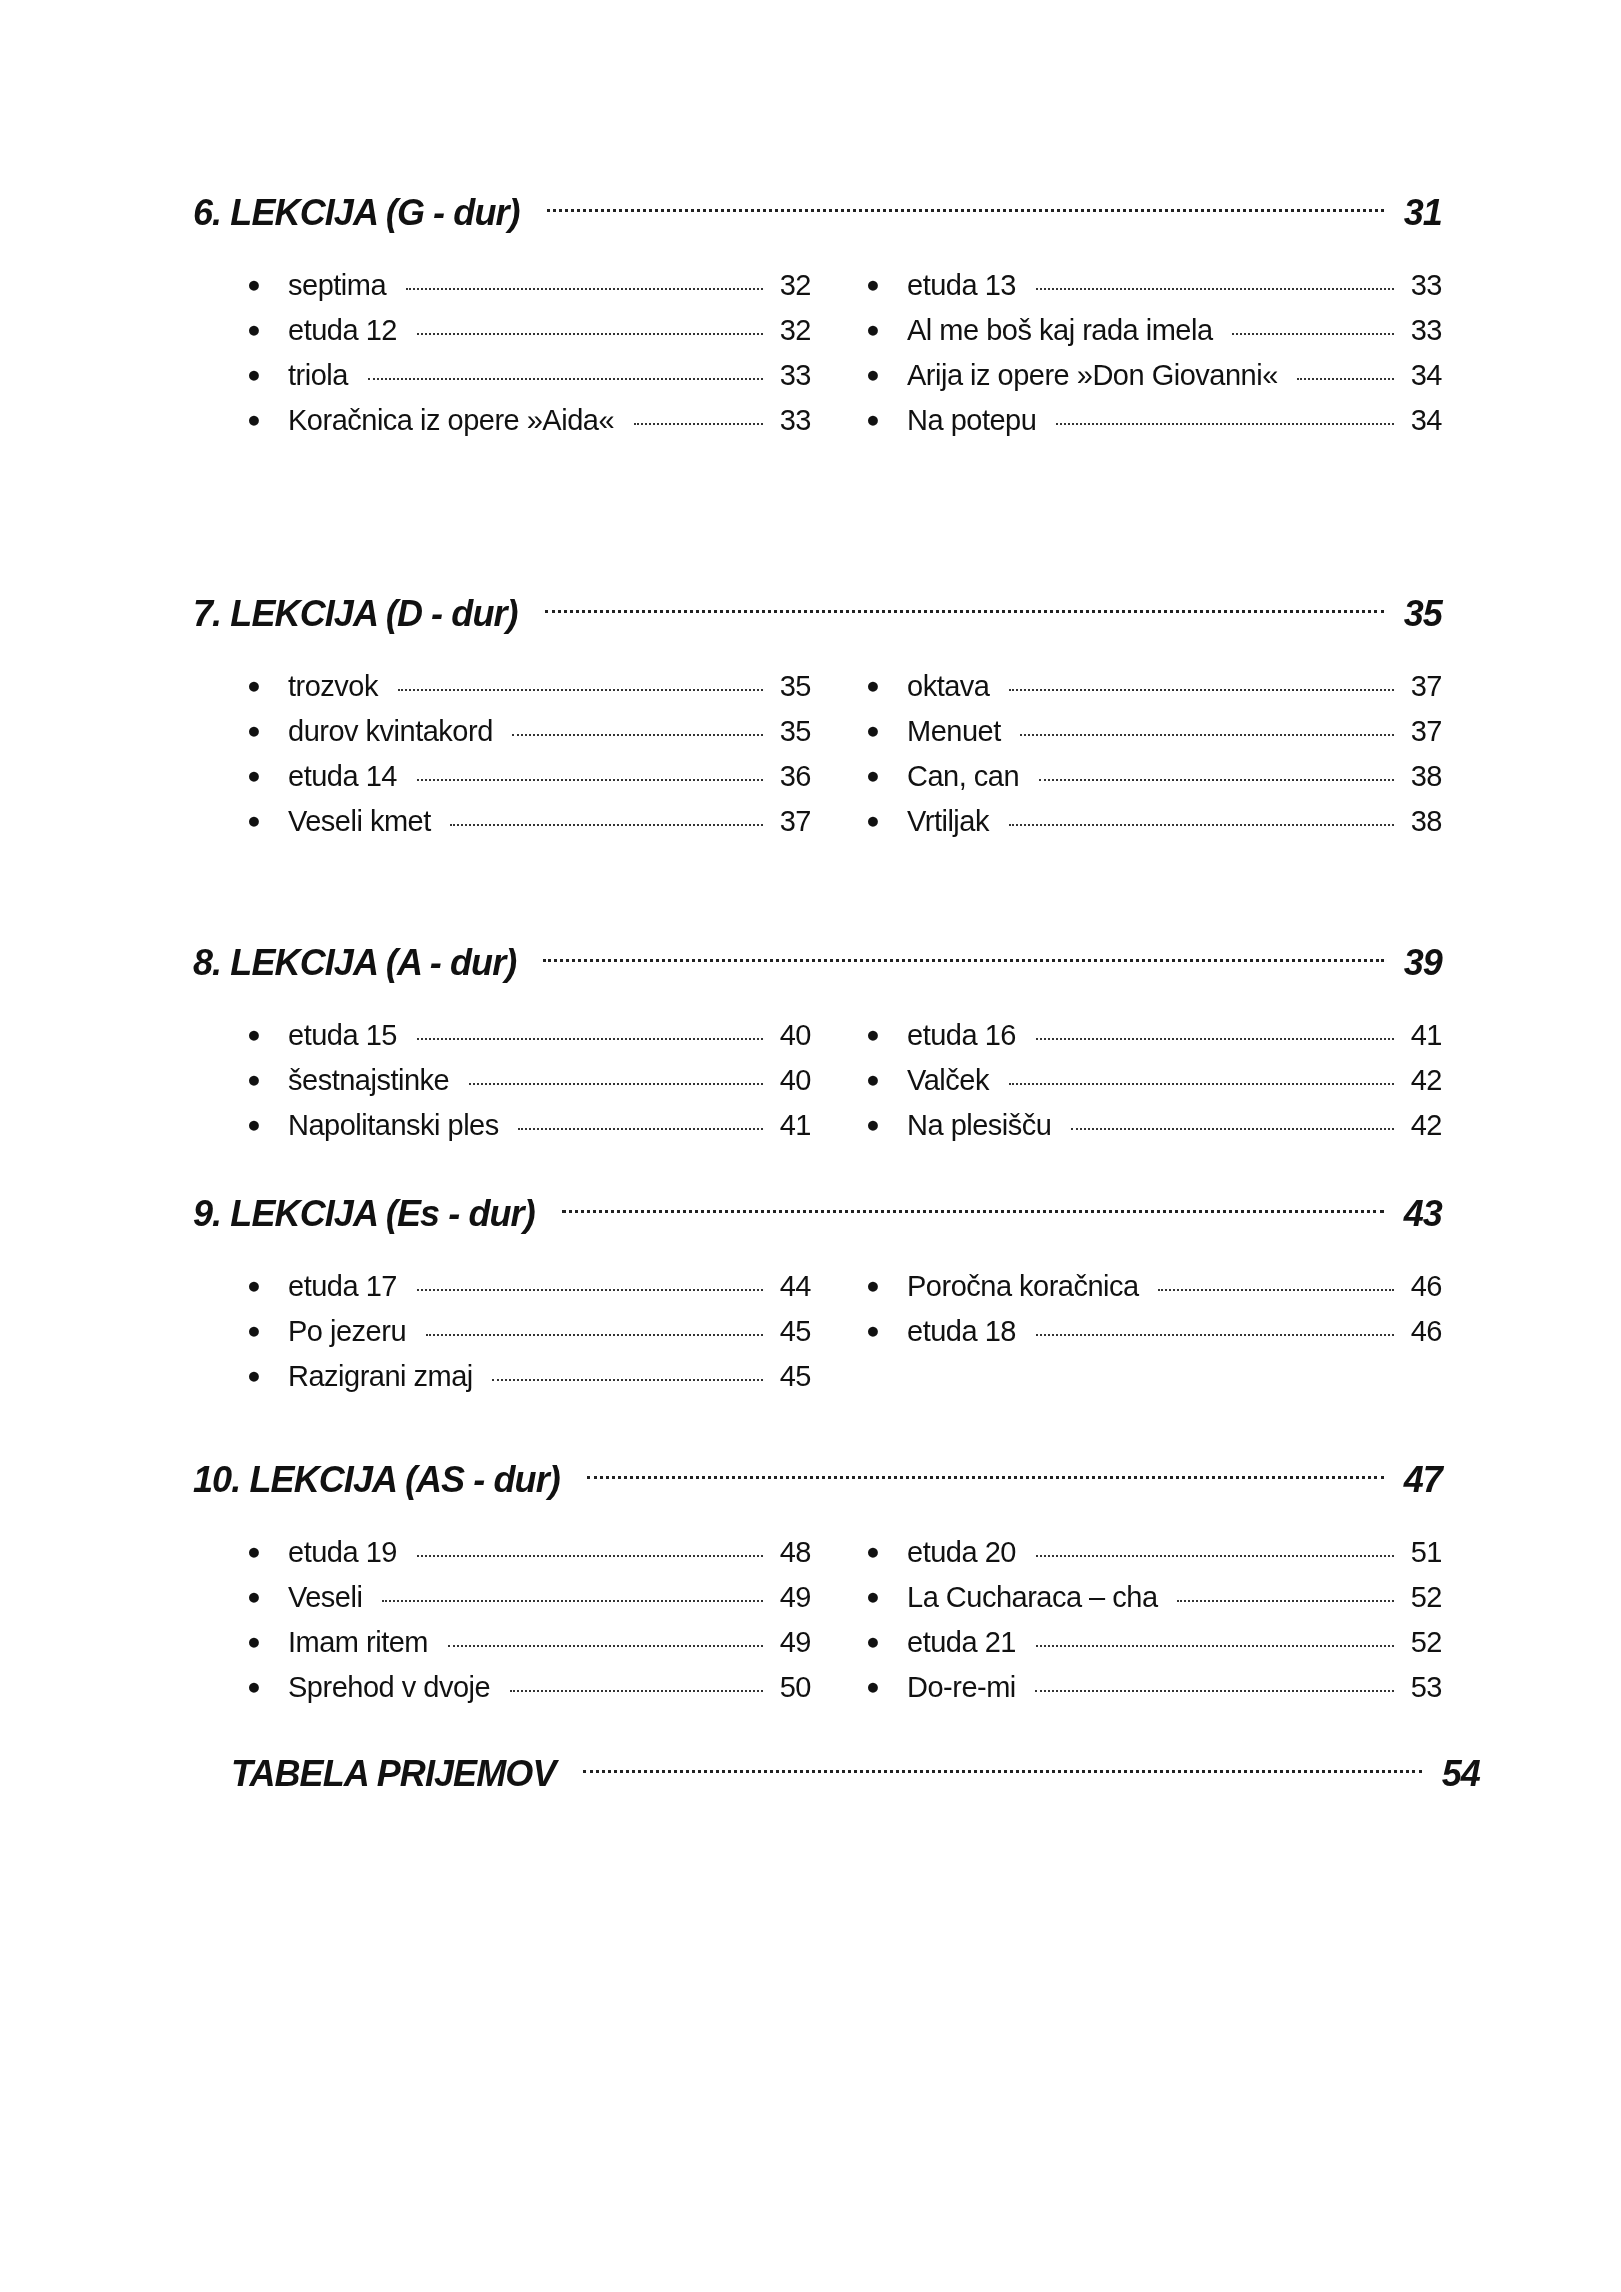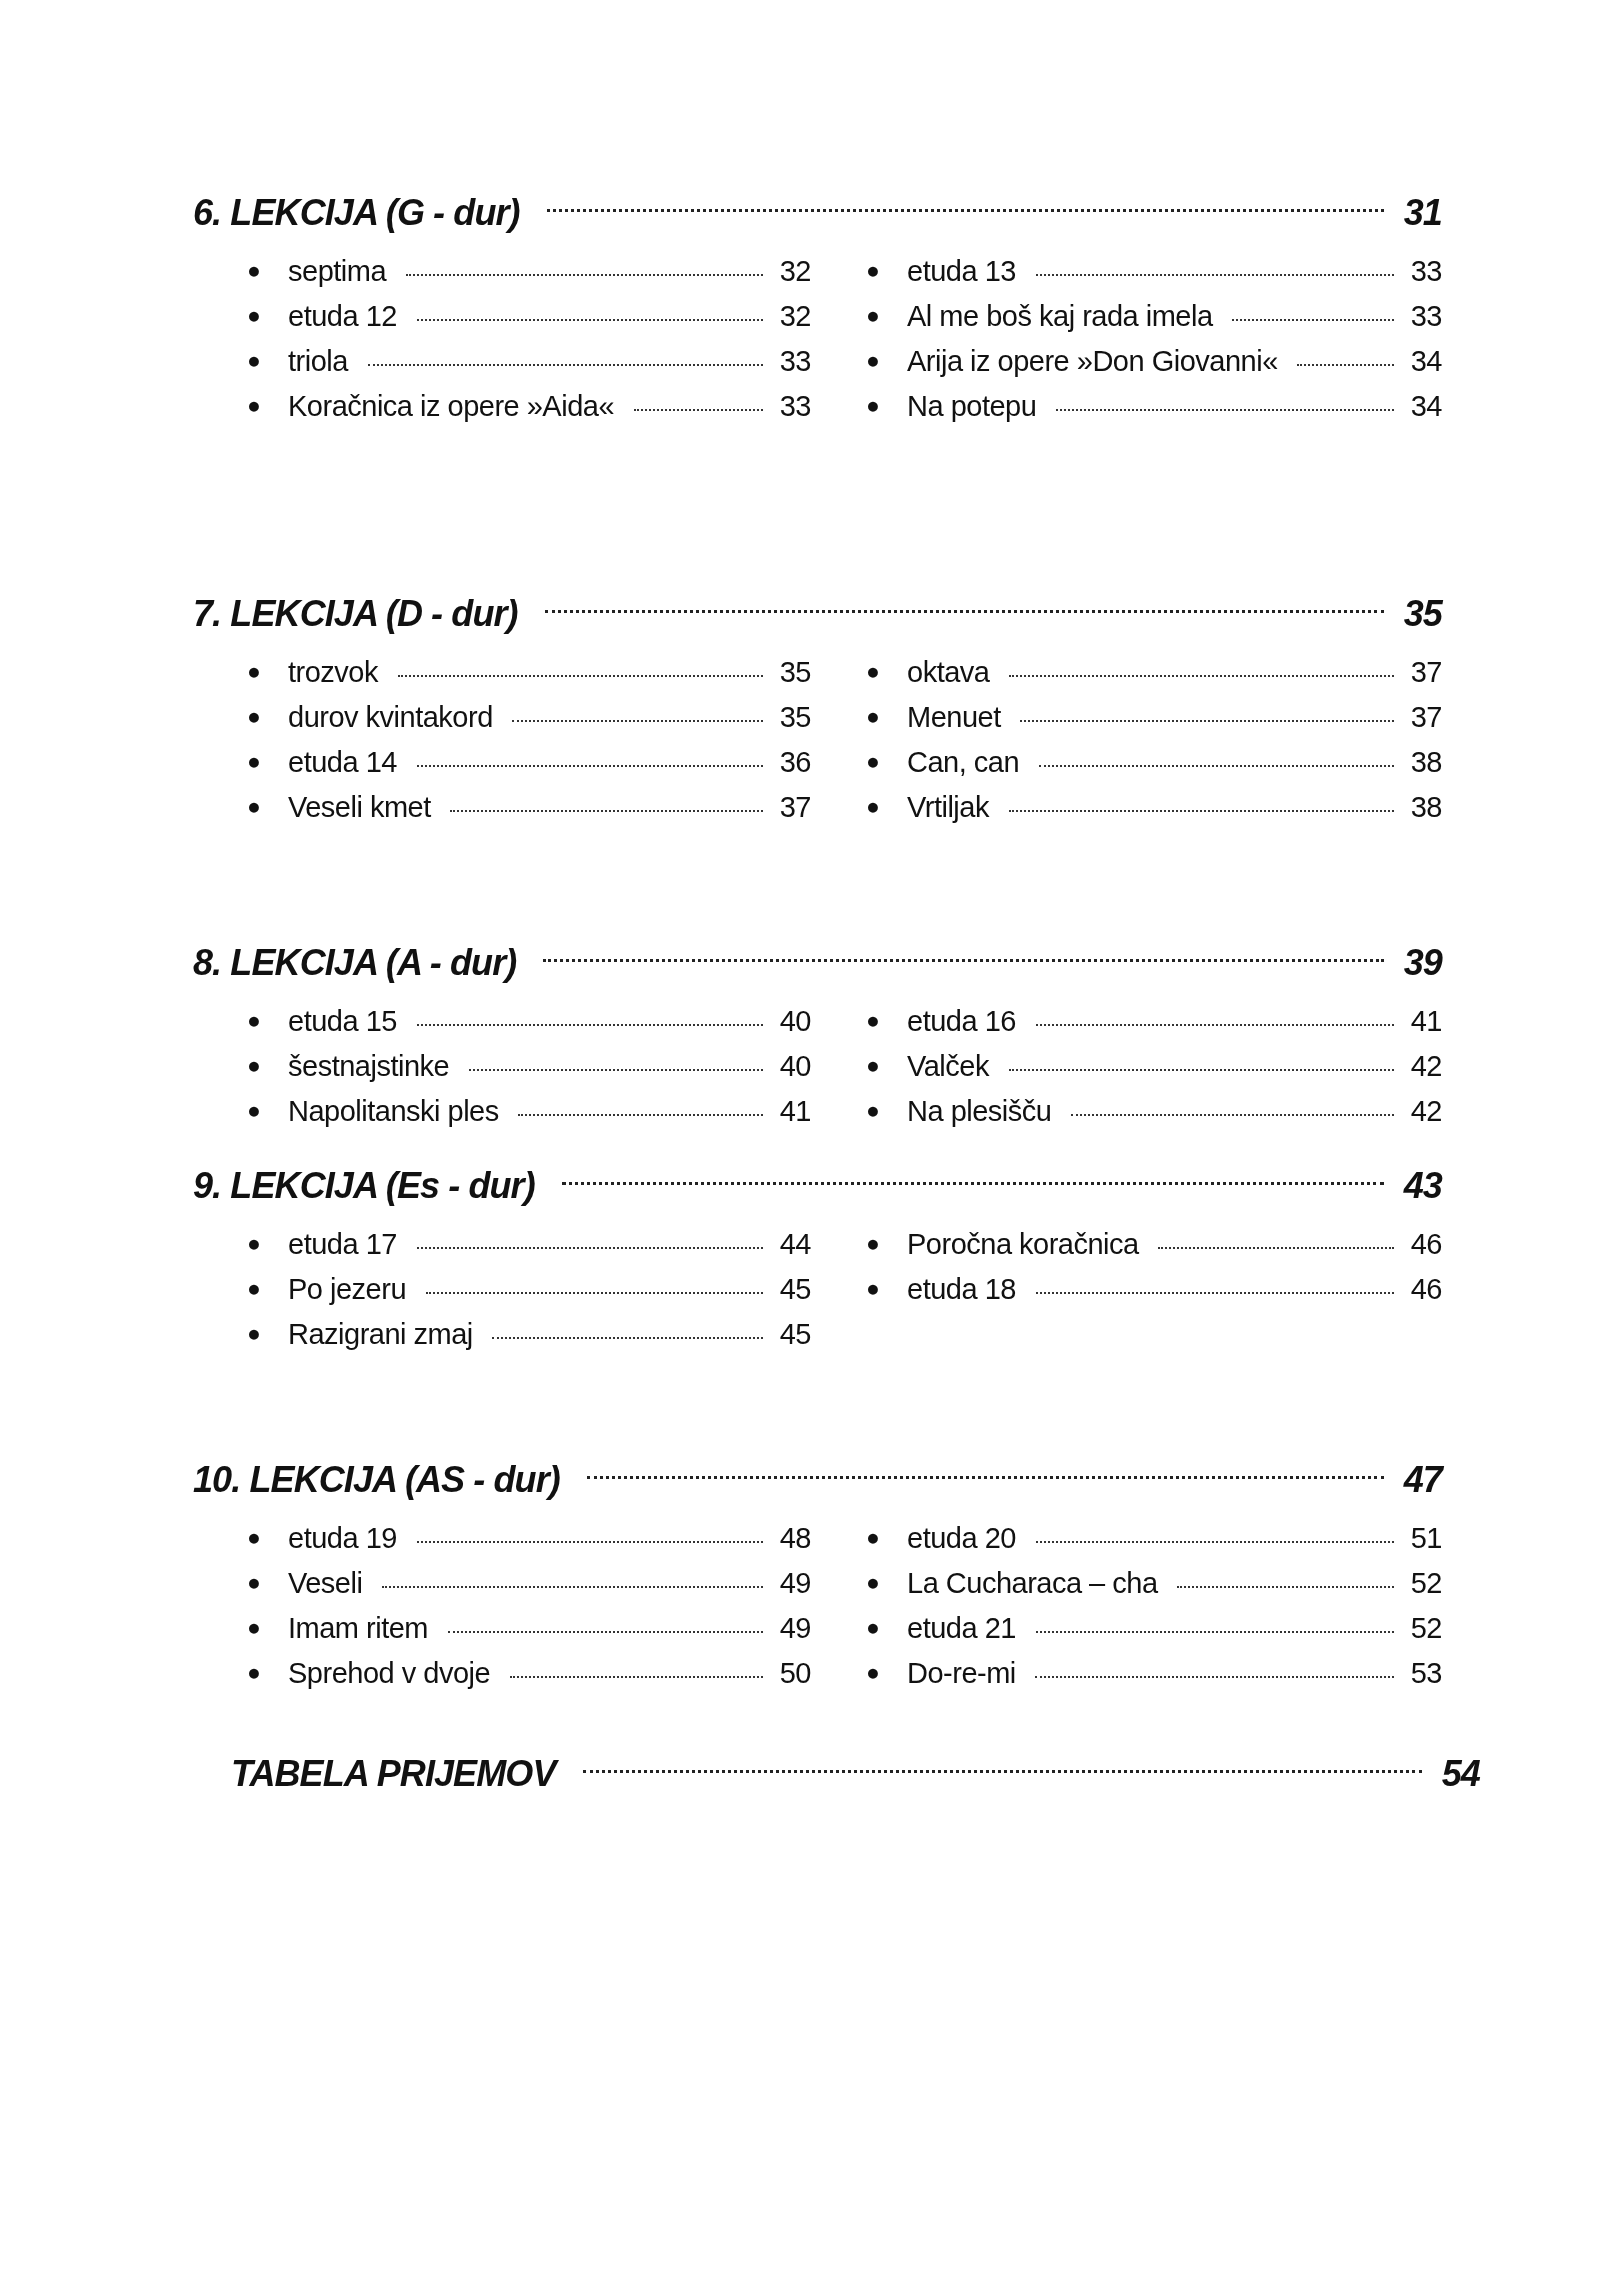--- a/index.html
+++ b/index.html
@@ -12,21 +12,21 @@
   .heading .leader { flex: 1; margin: 0 19.7px 0 27px; border-bottom: 3.6px dotted #222; position: relative; top: -1.8px; height: 0; }
   .heading .hpage { white-space: nowrap; }
   .items { position: relative; margin-top: 19.7px; }
   .col { position: absolute; top: 0; }
   .col.left { left: 54px; width: 564px; }
   .col.right { left: 673px; width: 576px; }
   .item { display: flex; align-items: baseline; height: 45px; font-size: 29px; letter-spacing: -0.5px; }
   .bullet { width: 41px; flex: none; font-size: 23px; position: relative; top: -2.7px; }
   .ititle { white-space: nowrap; text-align: right; }
   .ileader { flex: 1; margin: 0 14.3px 0 19.7px; border-bottom: 2.7px dotted #333; position: relative; top: -4.5px; height: 0; }
-  .ipage { white-space: nowrap; min-width: 34px; text-align: right; }
+  .ipage { white-space: nowrap; min-width: 34px; text-align: right; margin-top: 14px; }
 </style>
 </head>
 <body>
 
 <div id="toc">
     <div class="section" style="top: 190px;">
       <div class="heading">
         <span class="htitle">6. LEKCIJA (G - dur)</span>
         <span class="leader"></span>
         <span class="hpage">31</span>
@@ -189,21 +189,21 @@
           </div>
           <div class="item">
             <span class="bullet">●</span>
             <span class="ititle">Na plesišču</span>
             <span class="ileader"></span>
             <span class="ipage">42</span>
           </div>
         </div>
       </div>
     </div>
-    <div class="section" style="top: 1163px;">
+    <div class="section" style="top: 1191px;">
       <div class="heading">
         <span class="htitle">9. LEKCIJA (Es - dur)</span>
         <span class="leader"></span>
         <span class="hpage">43</span>
       </div>
       <div class="items">
         <div class="col left">
           <div class="item">
             <span class="bullet">●</span>
             <span class="ititle">etuda 17</span>

